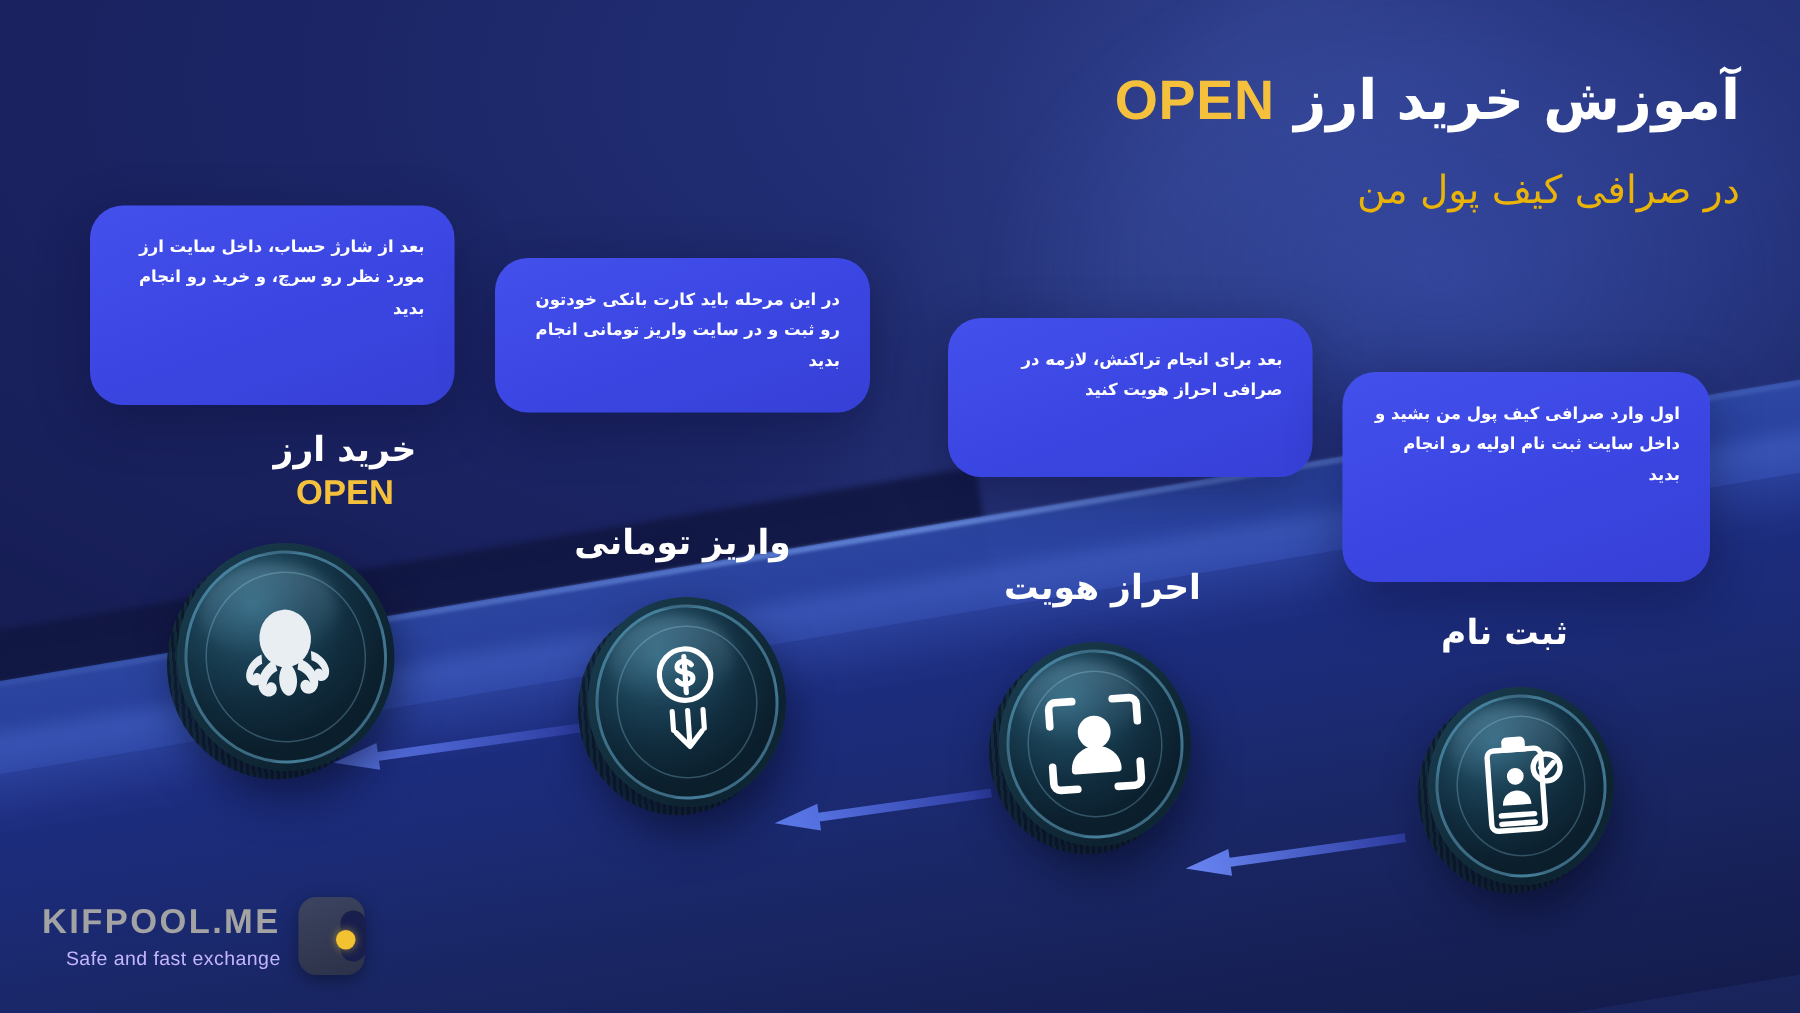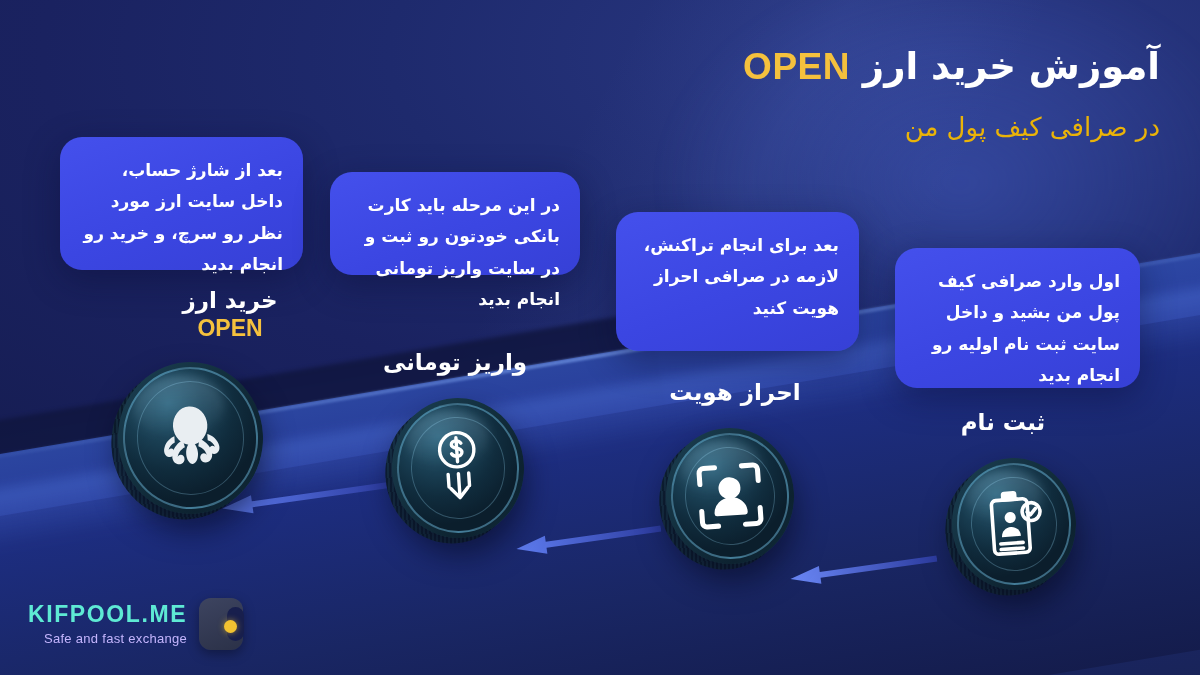--- a/index.html
+++ b/index.html
@@ -65,26 +65,26 @@
     white-space:nowrap;direction:rtl;
   }
 
   
   .box{
     position:absolute;border-radius:22px;
     background:linear-gradient(160deg,#4450ec 0%,#3b46e2 55%,#3640d6 100%);
     box-shadow:0 10px 34px rgba(10,14,55,.45);
     color:#fff;direction:rtl;text-align:right;
     padding:18px 20px 26px 20px;
-    font-size:17px;line-height:1.85;font-weight:600;
+    font-size:11px;line-height:1.85;font-weight:600;
     box-sizing:border-box;
   }
   #box-4{left:60px;top:137px;width:243px;height:133px;}
   #box-3{left:330px;top:172px;width:250px;height:103px;}
-  #box-2{left:616px;top:212px;width:243px;height:139px;}
+  #box-2{left:632px;top:212px;width:243px;height:106px;}
   #box-1{left:895px;top:248px;width:245px;height:140px;}
 
   
   .step-label{position:absolute;text-align:center;direction:rtl;color:#fff;}
   .step-label .ttl{font-size:23px;font-weight:bold;line-height:1.25;white-space:nowrap;}
   .step-label .sub{font-size:23px;font-weight:bold;color:#f5c13d;font-family:"Liberation Sans",sans-serif;}
   #label-4{left:140px;top:286px;width:180px;}
   #label-3{left:370px;top:348px;width:170px;}
   #label-2{left:650px;top:378px;width:170px;}
   #label-1{left:928px;top:408px;width:150px;}
@@ -141,21 +141,21 @@
     position:absolute;right:-1px;top:9px;width:17px;height:34px;
     border-radius:9px;background:#181f4d;
   }
   .logo-mark .dot{
     position:absolute;right:6px;top:22px;width:13px;height:13px;border-radius:50%;
     background:#f2c231;box-shadow:0 0 6px rgba(242,194,49,.6);
   }
   .logo-text{display:flex;flex-direction:column;line-height:1.1;}
   .logo-name{
     font-family:"Liberation Sans",sans-serif;font-weight:bold;
-    font-size:23px;letter-spacing:1.6px;color:#5eead4;
+    font-size:23px;letter-spacing:1.6px;color:#a3a3a3;
   }
   .logo-tag{
     font-family:"Liberation Sans",sans-serif;font-size:13px;color:#c4b5fd;
     letter-spacing:.3px;margin-top:4px;
   }
 </style>
 </head>
 <body>
 
 <div class="stage">

